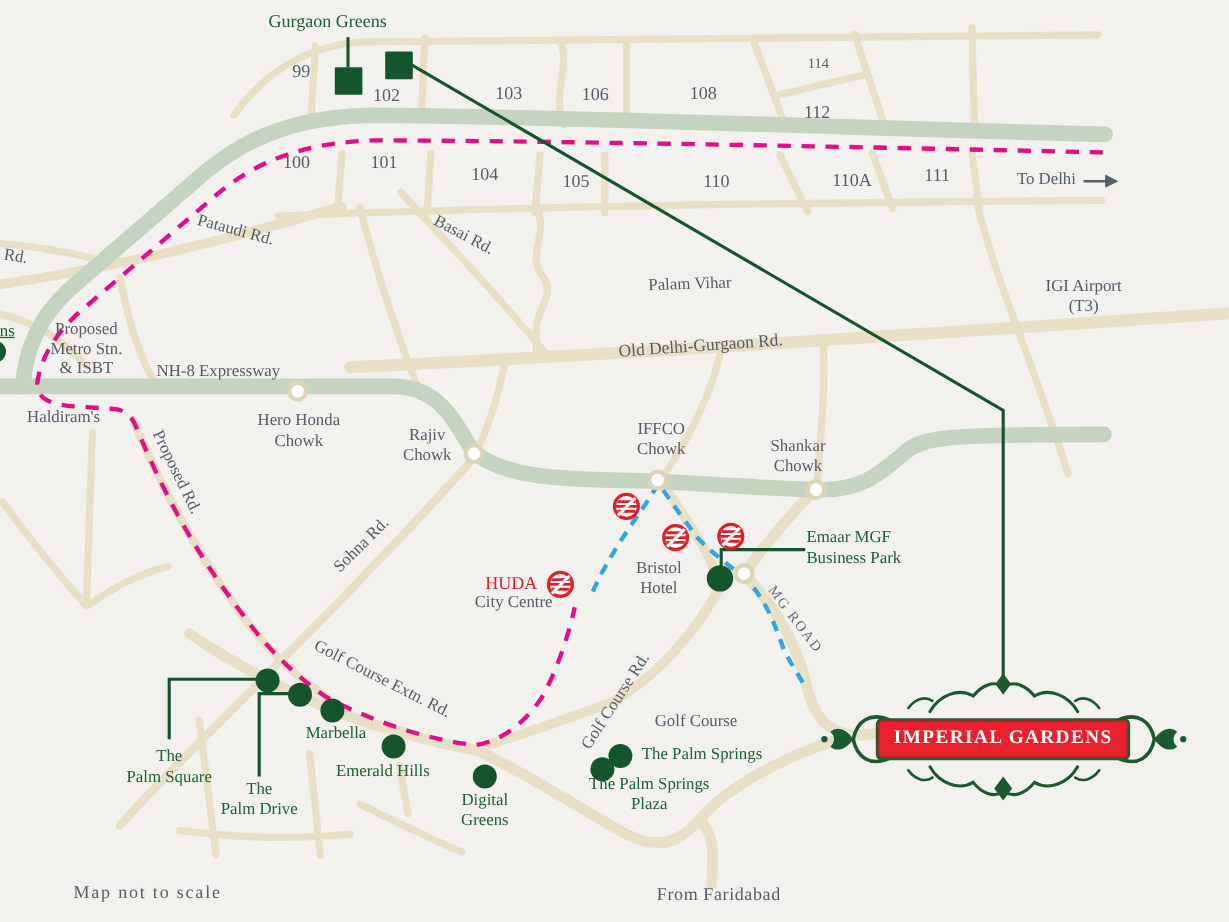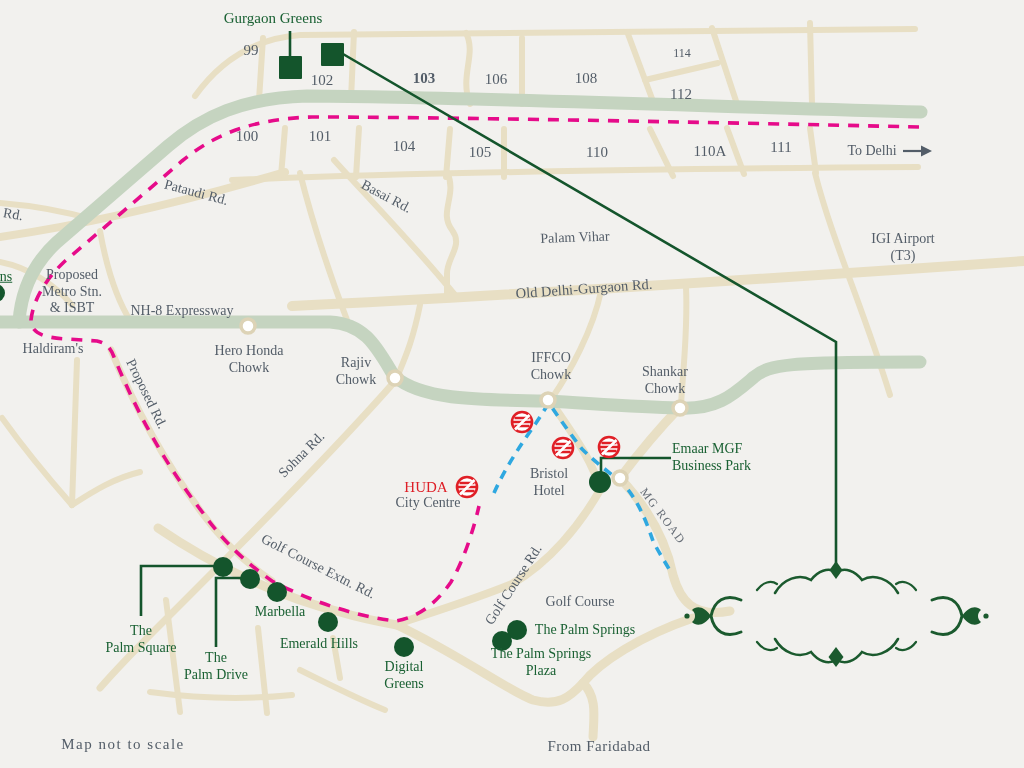--- a/index.html
+++ b/index.html
@@ -145,23 +145,23 @@
       <path d="M757,642 C763,650 771,652 777,648" stroke-width="2.2"></path>
     </g>
     <use href="#ornL" transform="translate(1673,0) scale(-1,1)"></use>
     <path d="M836,561 l6.5,9 -6.5,9 -6.5,-9 Z" fill="#1b5a2e" stroke="none"></path>
     <path d="M836,647 l7.5,10 -7.5,10 -7.5,-10 Z" fill="#1b5a2e" stroke="none"></path>
   </g>
 </svg>
 
 <div class="lbl green" style="left:273px;top:19px;font-size:15px;">Gurgaon Greens</div>
 
-<div class="lbl" style="left:251px;top:51px;font-size:15px;text-align:right;">99</div>
+<div class="lbl" style="left:251px;top:61px;font-size:15px;text-align:right;">99</div>
 <div class="lbl" style="left:322px;top:81px;font-size:15px;">102</div>
-<div class="lbl" style="left:424px;top:79px;font-size:15px;font-weight:bold;">103</div>
+<div class="lbl" style="left:424px;top:79px;font-size:15px;">103</div>
 <div class="lbl" style="left:496px;top:80px;font-size:15px;">106</div>
 <div class="lbl" style="left:586px;top:79px;font-size:15px;">108</div>
 <div class="lbl" style="left:682px;top:53px;font-size:12px;text-align:right;">114</div>
 <div class="lbl" style="left:681px;top:95px;font-size:15px;">112</div>
 <div class="lbl" style="left:247px;top:137px;font-size:15px;">100</div>
 <div class="lbl" style="left:320px;top:137px;font-size:15px;">101</div>
 <div class="lbl" style="left:404px;top:147px;font-size:15px;">104</div>
 <div class="lbl" style="left:480px;top:153px;font-size:15px;">105</div>
 <div class="lbl" style="left:597px;top:153px;font-size:15px;">110</div>
 <div class="lbl" style="left:710px;top:152px;font-size:15px;">110A</div>
@@ -214,14 +214,15 @@
 <div class="lbl green" style="left:216px;top:667px;">The
 Palm Drive</div>
 <div class="lbl green" style="left:280px;top:612px;">Marbella</div>
 <div class="lbl green" style="left:319px;top:644px;">Emerald Hills</div>
 <div class="lbl green" style="left:404px;top:676px;">Digital
 Greens</div>
 
 <div class="lbl" style="left:123px;top:745px;font-size:15px;letter-spacing:1.5px;">Map not to scale</div>
 <div class="lbl" style="left:599px;top:747px;font-size:15px;letter-spacing:0.5px;">From Faridabad</div>
 
+<div id="badge">IMPERIAL GARDENS</div>
 
 </div>
 
 </body></html>

